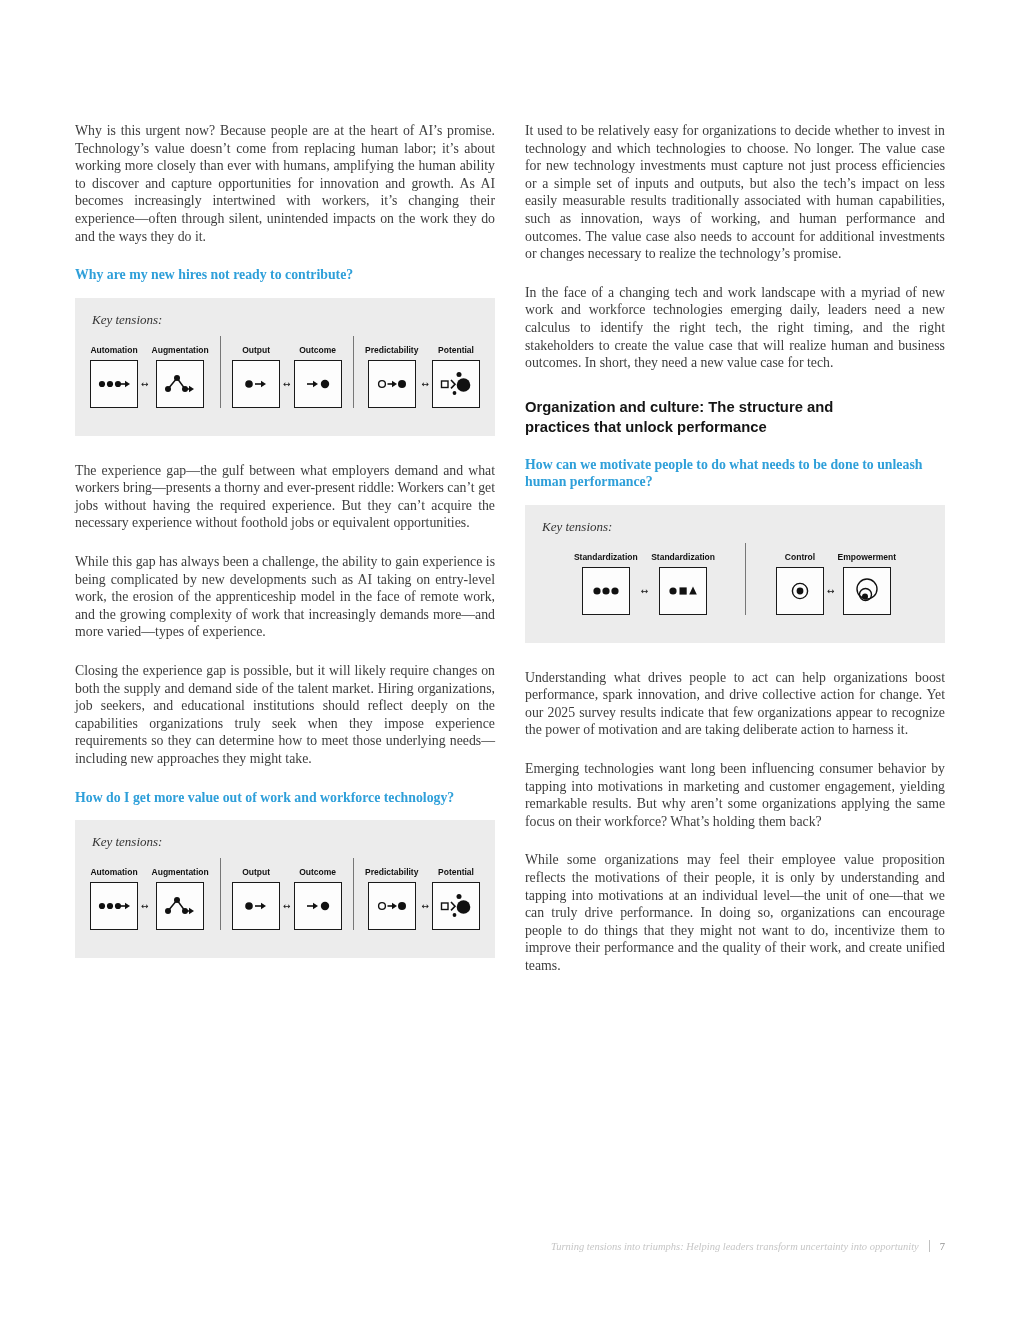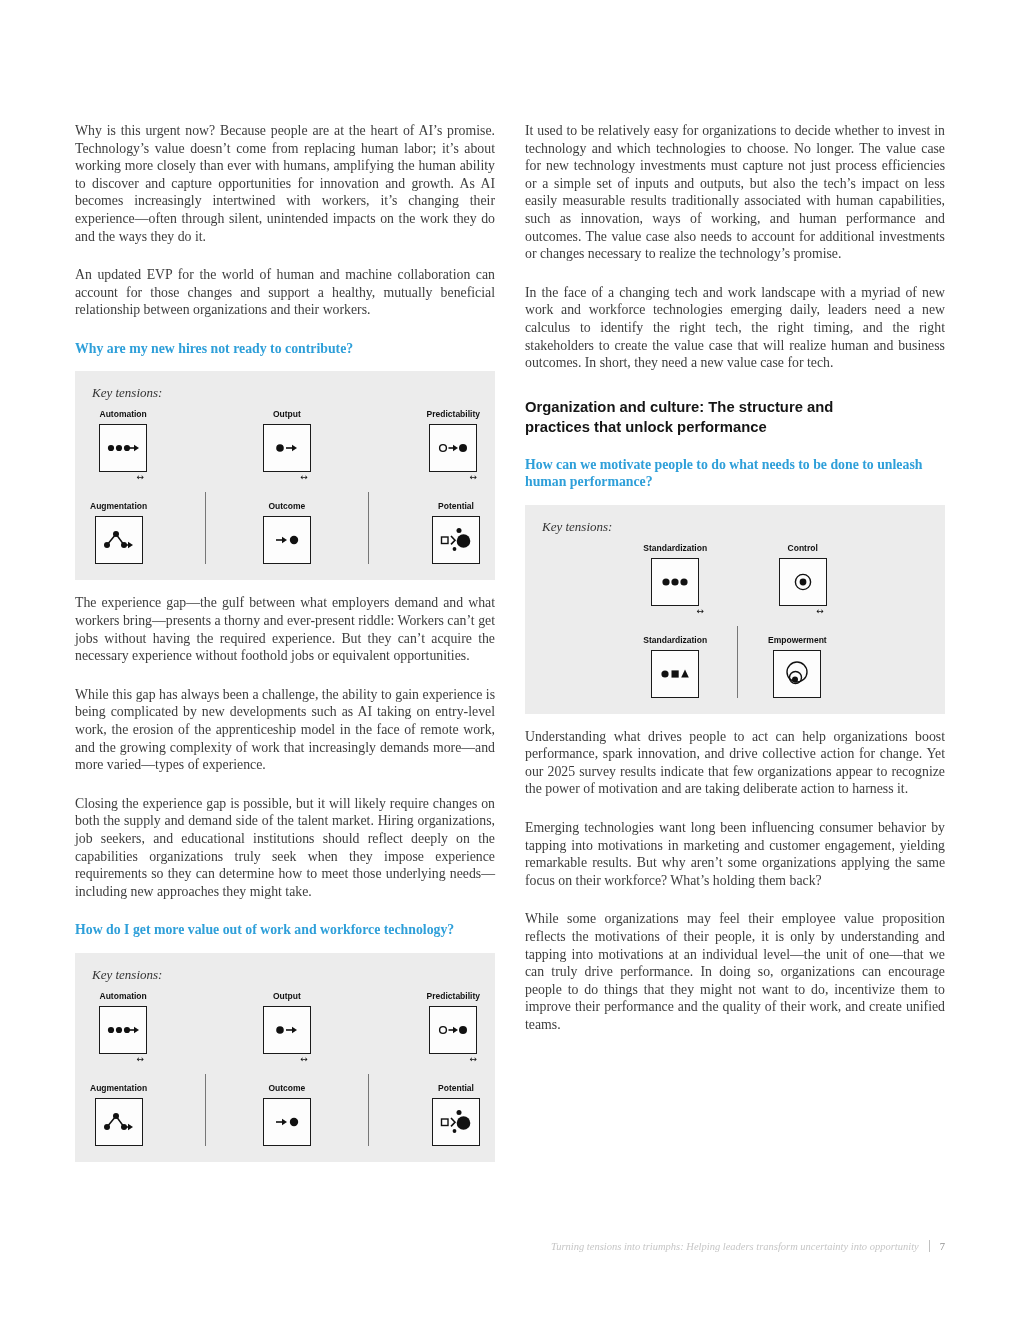--- a/index.html
+++ b/index.html
@@ -35,42 +35,41 @@
     font-family:"Liberation Sans", sans-serif;
     font-weight:bold;
     font-size:14.8px;
     line-height:1.35;
     color:#151515;
     margin:26px 0 10px 0;
     max-width:335px;
   }
   .tensions-box{
     background:#ececec;
-    padding:12px 15px 16px 15px;
-    margin:0 0 14px 0;
+    padding:12px 15px 28px 15px;
+    margin:0 0 26px 0;
   }
   .tensions-label{
     font-style:italic;
     font-size:13px;
     color:#333;
     margin:2px 0 8px 2px;
   }
   .tensions-row{
     display:flex;
     align-items:flex-end;
     justify-content:space-between;
   }
   .tensions-row.centered{
     justify-content:center;
     gap:24px;
   }
   .tension-group{
     display:flex;
     align-items:flex-end;
-    flex-direction:column;
   }
   .tension-item{
     display:flex;
     flex-direction:column;
     align-items:center;
   }
   .tension-name{
     font-family:"Liberation Sans", sans-serif;
     font-weight:bold;
     font-size:8.5px;
@@ -120,21 +119,20 @@
   }
 </style>
 </head>
 <body>
 
 <div class="page">
   <div class="columns">
 
     <div class="col">
       <p class="body-p">Why is this urgent now? Because people are at the heart of AI’s promise. Technology’s value doesn’t come from replacing human labor; it’s about working more closely than ever with humans, amplifying the human ability to discover and capture opportunities for innovation and growth. As AI becomes increasingly intertwined with workers, it’s changing their experience—often through silent, unintended impacts on the work they do and the ways they do it.</p>
-      <p class="body-p">An updated EVP for the world of human and machine collaboration can account for those changes and support a healthy, mutually beneficial relationship between organizations and their workers.</p>
       <h3 class="question">Why are my new hires not ready to contribute?</h3>
 
       <div class="tensions-box">
         <div class="tensions-label">Key tensions:</div>
         <div class="tensions-row">
 
           <div class="tension-group">
             <div class="tension-item">
               <div class="tension-name">Automation</div>
               <div class="tile">

